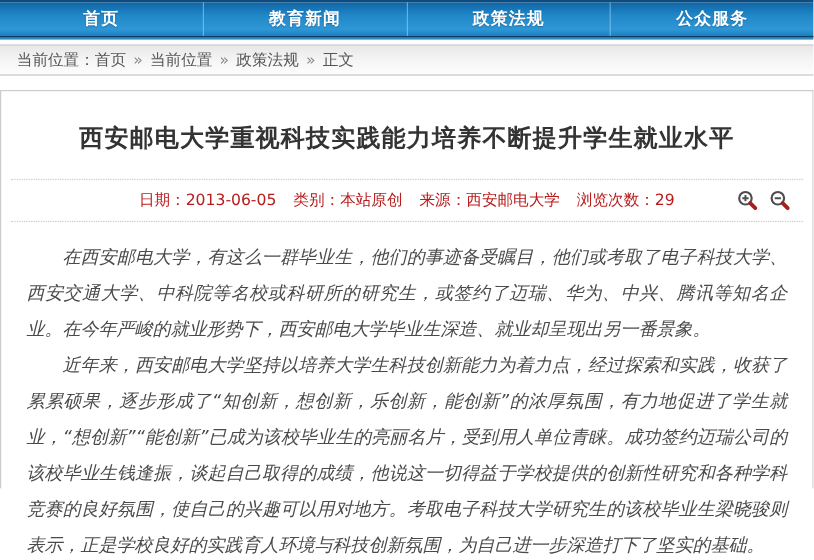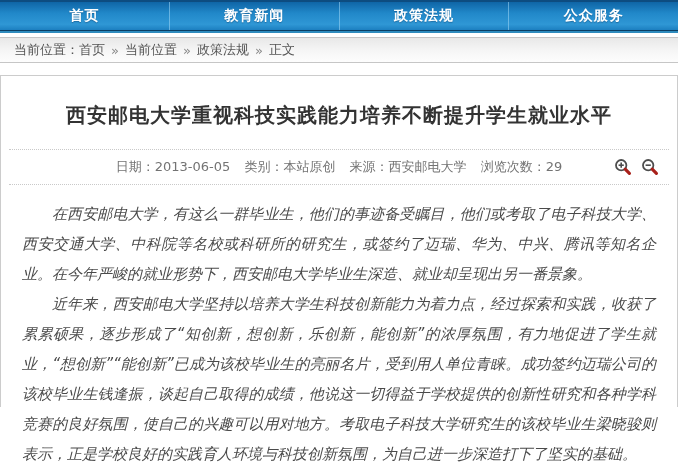--- a/index.html
+++ b/index.html
@@ -57,21 +57,21 @@
     letter-spacing:1px;
   }
   .meta-row {
     position:relative;
     margin:20px 8px 0 8px;
     border-top:1px dotted #c9c9c9;
     border-bottom:1px dotted #c9c9c9;
     padding:8px 0;
     text-align:center;
     font-size:13px;
-    color:#737373;
+    color:#b91c1c;
   }
   .meta-row .meta-pair { margin:0 5px; }
   .zoom-icons {
     position:absolute; right:10px; top:50%;
     transform:translateY(-50%);
     display:flex; gap:9px;
   }
   .zoom-icon { width:18px; height:18px; cursor:pointer; display:block; }
 
   

